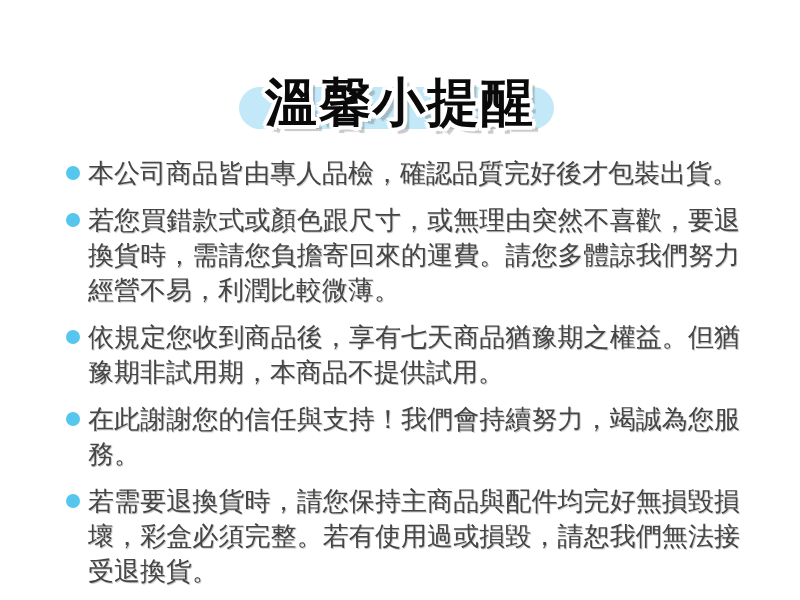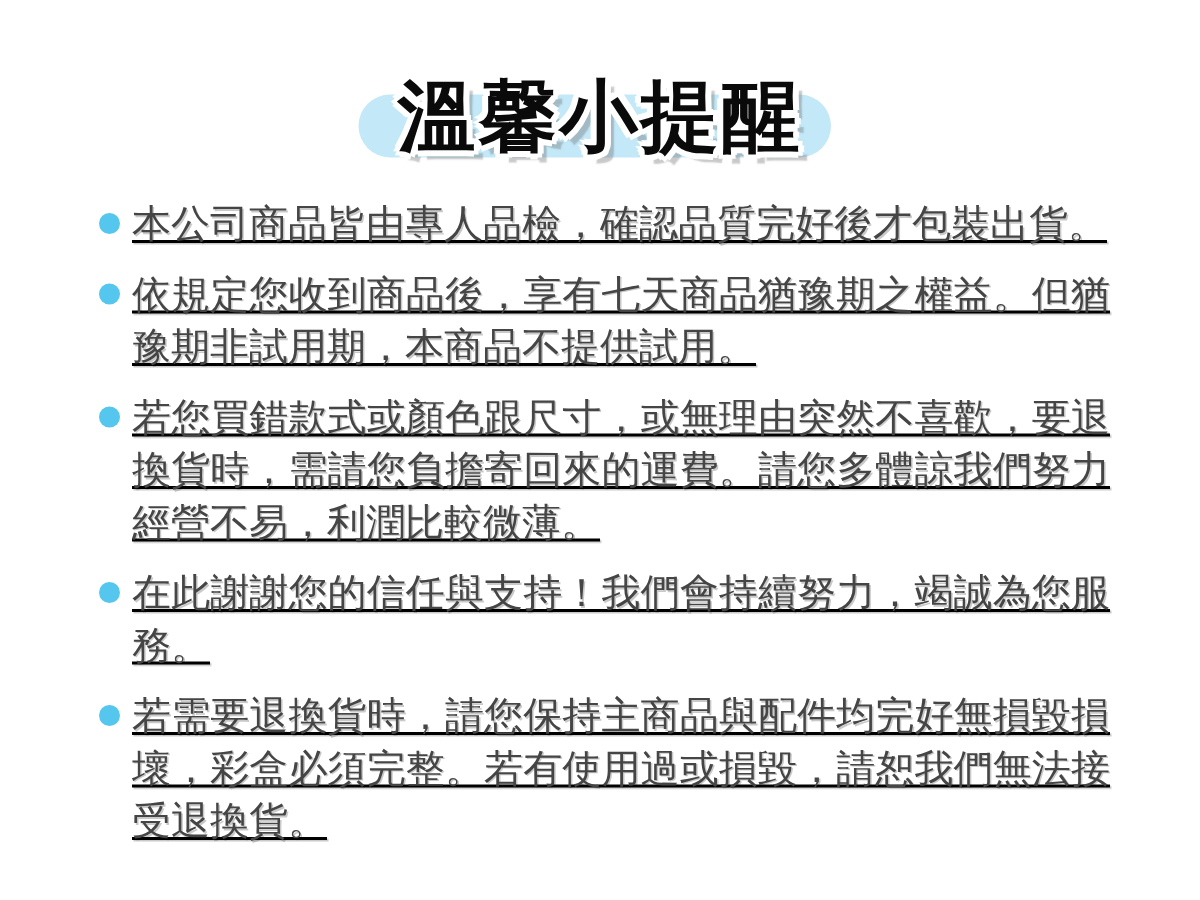--- a/index.html
+++ b/index.html
@@ -10,21 +10,21 @@
   .page {
     position: relative;
     width: 800px;
     height: 600px;
     background: #ffffff;
     overflow: hidden;
     font-family: "Liberation Sans", sans-serif;
   }
   .title-row {
     text-align: center;
-    padding-top: 50px;
+    padding-top: 74px;
   }
   .title-wrap {
     position: relative;
     display: inline-block;
     height: 62px;
   }
   .title-pill {
     position: absolute;
     left: -26px;
     right: -19px;
@@ -51,21 +51,20 @@
       -4px  0   0 #ffffff,
        4px  0   0 #ffffff,
        0   -4px 0 #ffffff,
        0    4px 0 #ffffff,
        6px  6px 1px rgba(100,100,100,0.35);
   }
   .notice-list {
     list-style: none;
     margin: 20px 0 0 0;
     padding: 0 60px 0 66px;
-    text-decoration: underline;
   }
   .notice-item {
     display: flex;
     align-items: flex-start;
     margin-bottom: 12px;
   }
   .dot {
     flex: 0 0 14px;
     width: 14px;
     height: 14px;
@@ -96,25 +95,25 @@
     </div>
   </div>
 
   <ul class="notice-list">
     <li class="notice-item">
       <span class="dot"></span>
       <p class="notice-text">本公司商品皆由專人品檢，確認品質完好後才包裝出貨。</p>
     </li>
     <li class="notice-item">
       <span class="dot"></span>
-      <p class="notice-text">依規定您收到商品後，享有七天商品猶豫期之權益。但猶豫期非試用期，本商品不提供試用。</p>
+      <p class="notice-text">若您買錯款式或顏色跟尺寸，或無理由突然不喜歡，要退換貨時，需請您負擔寄回來的運費。請您多體諒我們努力經營不易，利潤比較微薄。</p>
     </li>
     <li class="notice-item">
       <span class="dot"></span>
-      <p class="notice-text">若您買錯款式或顏色跟尺寸，或無理由突然不喜歡，要退換貨時，需請您負擔寄回來的運費。請您多體諒我們努力經營不易，利潤比較微薄。</p>
+      <p class="notice-text">依規定您收到商品後，享有七天商品猶豫期之權益。但猶豫期非試用期，本商品不提供試用。</p>
     </li>
     <li class="notice-item">
       <span class="dot"></span>
       <p class="notice-text">在此謝謝您的信任與支持！我們會持續努力，竭誠為您服務。</p>
     </li>
     <li class="notice-item">
       <span class="dot"></span>
       <p class="notice-text">若需要退換貨時，請您保持主商品與配件均完好無損毀損壞，彩盒必須完整。若有使用過或損毀，請恕我們無法接受退換貨。</p>
     </li>
   </ul>

